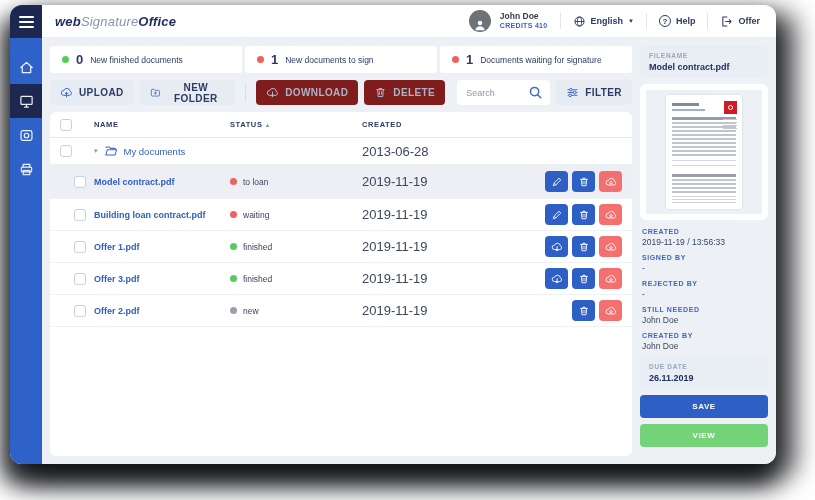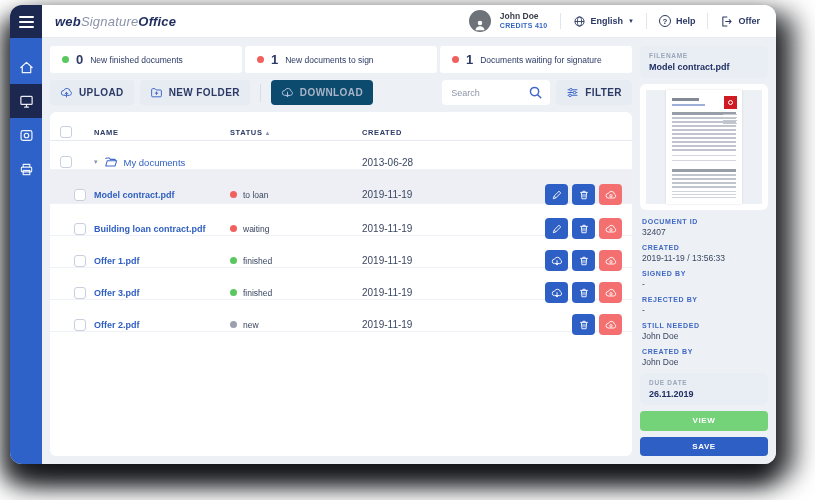--- a/index.html
+++ b/index.html
@@ -44,48 +44,48 @@
   .stats{ display:flex; gap:3px; }
   .stat{ flex:1; background:#fff; border-radius:3px; height:27px; display:flex; align-items:center; gap:7px; padding:0 12px; }
   .dot{ width:7px; height:7px; border-radius:50%; flex:none; }
   .stat .num{ font-size:13px; font-weight:600; color:#2c3a66; }
   .stat .lbl{ font-size:8.5px; color:#2c3a66; }
 
   .toolbar{ margin-top:7px; display:flex; align-items:center; gap:6px; }
   .tbtn{ background:#e7ebf2; border:none; border-radius:4px; height:25px; padding:0 10px; display:flex; align-items:center; gap:6px;
          font-family:inherit; font-size:10px; font-weight:bold; letter-spacing:.4px; color:#2c3a66; cursor:pointer; }
   .tbtn svg{ width:13px; height:13px; color:#3f68c8; }
-  .tbtn.disabled{ color:#a9b4c7; cursor:default; background:#0c4a6e; }
+  .tbtn.disabled{ color:#a9b4c7; cursor:default; background:#7f1d1d; }
   .tbtn.disabled svg{ color:#aebfdd; }
   .tdiv{ width:1px; height:18px; background:#d8dee8; margin:0 4px; }
   .tspace{ flex:1; }
   .search{ background:#fff; border-radius:4px; height:25px; display:flex; align-items:center; padding:0 7px 0 9px; width:108px; gap:4px; }
   .search input{ border:none; outline:none; width:100%; font-family:inherit; font-size:9px; color:#5a6375; background:transparent; }
   .search input::placeholder{ color:#8d97a8; }
   .search svg{ width:15px; height:15px; color:#3f68c8; flex:none; cursor:pointer; }
 
   
   .tablecard{ margin-top:7px; background:#fff; border-radius:6px; flex:1; overflow:hidden; }
-  .trow{ display:grid; grid-template-columns:34px 1fr 132px 148px 112px; align-items:center; padding:14px 10px; border-bottom:1px solid #eef1f5; }
+  .trow{ display:grid; grid-template-columns:34px 1fr 132px 148px 112px; align-items:center; padding:3px 10px; border-bottom:1px solid #eef1f5; }
   .thead{ height:26px; border-bottom:1px solid #e6eaf0; }
   .th{ font-size:7.5px; font-weight:bold; letter-spacing:.6px; color:#2c3a66; }
   .sort{ font-size:6px; color:#8a93ab; margin-left:2px; }
   .cb{ width:12px; height:12px; border:1.4px solid #c7d0dd; border-radius:3px; background:#fff; cursor:pointer; }
   .frow{ height:27px; }
   .fname{ display:flex; align-items:center; gap:6px; }
   .fcaret{ font-size:7px; color:#8a93ab; cursor:pointer; }
   .fname svg{ width:14px; height:14px; color:#3f68c8; }
   .flink{ font-size:9.5px; font-weight:400; color:var(--link); cursor:pointer; }
   .drow{ height:32px; }
   .drow.selected{ background:#edeff4; height:34px; }
   .drow .cb{ margin-left:14px; }
   .dlink{ font-size:9px; font-weight:600; color:var(--link); cursor:pointer; }
   .note{ font-size:7.5px; color:#f4736d; margin-top:1px; }
   .scell{ display:flex; align-items:center; gap:6px; font-size:8.5px; color:#3a4660; }
-  .ccell{ font-size:10px; color:#3a4660; }
+  .ccell{ font-size:13px; color:#3a4660; }
   .acts{ display:flex; gap:4px; justify-content:flex-end; }
   .abtn{ width:23px; height:21px; border:none; border-radius:4px; display:flex; align-items:center; justify-content:center; color:#fff; cursor:pointer; }
   .abtn svg{ width:12px; height:12px; }
   .abtn.blue{ background:var(--accent_blue); }
   .abtn.red{ background:var(--accent_red); }
 
   
   .panel{ width:128px; flex:none; display:flex; flex-direction:column; gap:6px; }
   .graybox{ background:#e9edf4; border-radius:5px; padding:6px 9px; }
   .glabel{ font-size:6.5px; font-weight:bold; letter-spacing:.7px; color:#9aa6ba; }
@@ -292,20 +292,26 @@
             </svg>
           <span>NEW FOLDER</span>
         </button>
         <div class="tdiv"></div>
         <button class="tbtn disabled">
           <svg viewBox="0 0 16 16">
               <use href="#i-cloud-down"></use>
             </svg>
           <span>DOWNLOAD</span>
         </button>
+        <button class="tbtn disabled">
+          <svg viewBox="0 0 16 16">
+              <use href="#i-trash"></use>
+            </svg>
+          <span>DELETE</span>
+        </button>
         <div class="tspace"></div>
         <div class="search">
           <input type="text" placeholder="Search" style="">
           <svg viewBox="0 0 16 16">
               <use href="#i-search"></use>
             </svg>
         </div>
         <button class="tbtn">
           <svg viewBox="0 0 16 16">
               <use href="#i-filter"></use>
@@ -499,24 +505,20 @@
             <div class="pg-sig"></div>
             <div class="pg-bar"></div>
             <div class="pg-body2"></div>
             <div class="pg-fine"></div>
           </div>
         </div>
       </div>
 
       <div class="fields">
         <div class="field">
-          <div class="flabel">DOCUMENT ID</div>
-          <div class="fvalue">32407</div>
-        </div>
-        <div class="field">
           <div class="flabel">CREATED</div>
           <div class="fvalue">2019-11-19 / 13:56:33</div>
         </div>
         <div class="field">
           <div class="flabel">SIGNED BY</div>
           <div class="fvalue">-</div>
         </div>
         <div class="field">
           <div class="flabel">REJECTED BY</div>
           <div class="fvalue">-</div>
@@ -529,17 +531,17 @@
           <div class="flabel">CREATED BY</div>
           <div class="fvalue">John Doe</div>
         </div>
       </div>
 
       <div class="graybox">
         <div class="glabel">DUE DATE</div>
         <div class="gvalue">26.11.2019</div>
       </div>
 
+      <button class="bigbtn save">SAVE</button>
       <button class="bigbtn view">VIEW</button>
-      <button class="bigbtn save">SAVE</button>
     </div>
   </div>
 </div>
 
 </body></html>

